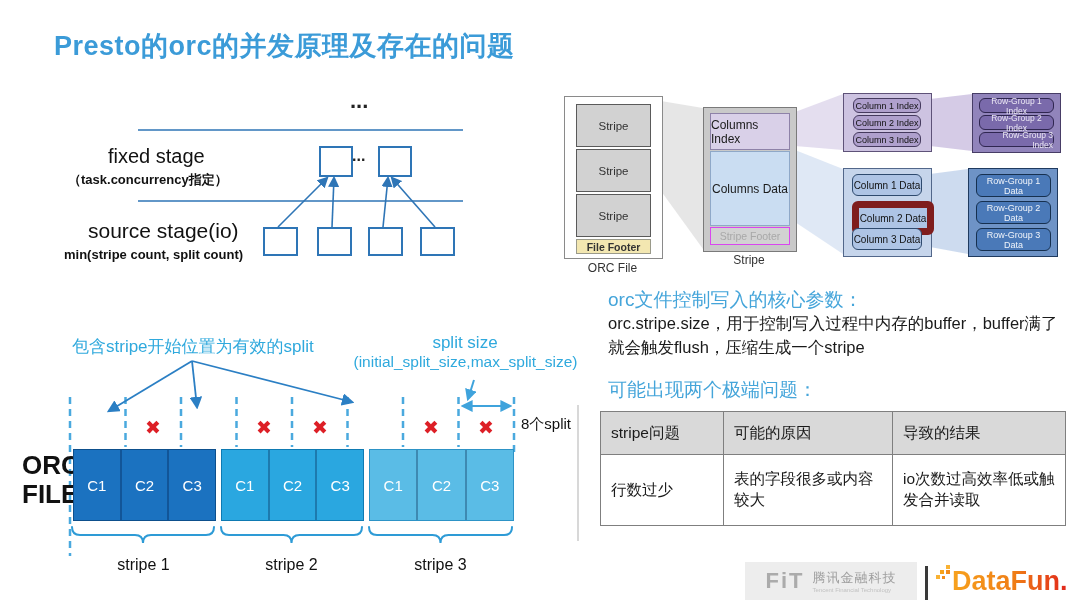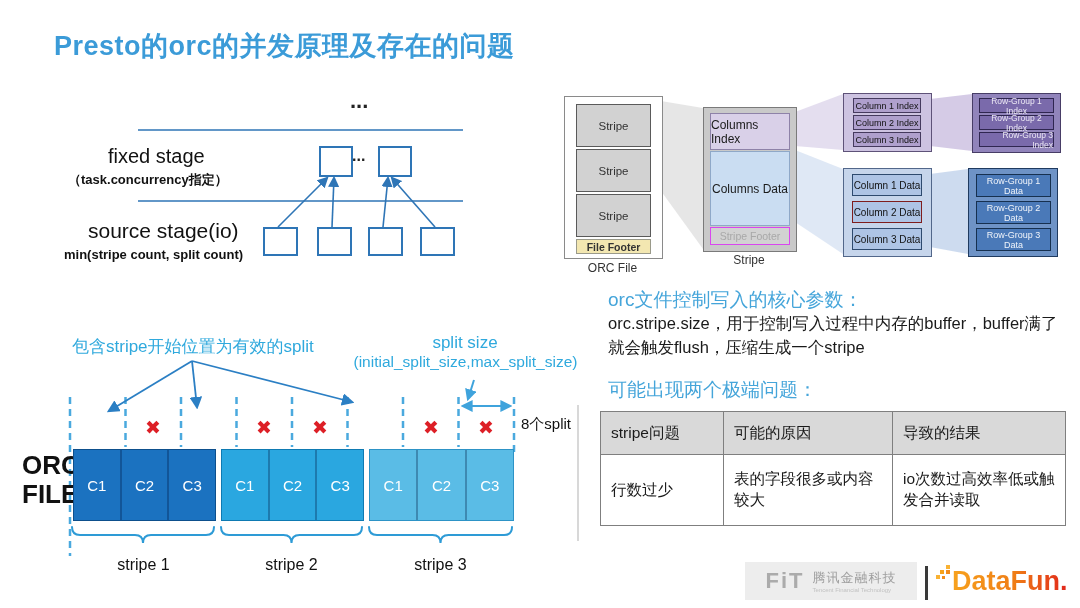--- a/index.html
+++ b/index.html
@@ -20,21 +20,21 @@
   .nbox{border:2px solid #2e75b6;background:#fff;}
 
   
   .gbox{border:1.5px solid #8a8a8a;background:#fff;}
   .stripe-block{left:11px;width:73px;height:41px;background:#d2d2d2;border:1.5px solid #5a5a5a;
      display:flex;align-items:center;justify-content:center;font-size:11.5px;color:#333;}
   .file-footer{left:11px;top:142px;width:73px;height:13px;background:#f3e7b1;border:1px solid #9a9a8a;
      display:flex;align-items:center;justify-content:center;font-size:10.5px;font-weight:bold;color:#333;text-align:right;}
   .caption{font-size:12px;color:#333;text-align:center;}
   .inner-label{display:flex;align-items:center;justify-content:center;}
-  .mini{display:flex;align-items:center;justify-content:center;text-align:center;}
+  .mini{display:flex;align-items:center;justify-content:center;text-align:center;border-radius:6px;}
 
   
   .blue-heading{font-size:19px;color:#45a5da;}
   .body-text{font-size:16.5px;line-height:1.45;color:#1a1a1a;}
   table.ptable{border-collapse:collapse;table-layout:fixed;width:465px;}
   table.ptable th,table.ptable td{border:1px solid #7f7f7f;font-size:15.5px;font-weight:normal;
      text-align:left;padding:6px 10px;vertical-align:middle;color:#1a1a1a;}
   table.ptable th{background:#d9d9d9;height:30px;}
   table.ptable tr.r1 td{height:42px;}
   table.ptable tr.r2 td{height:58px;}
@@ -169,21 +169,21 @@
     </div>
 
     <div class="abs" style="left:972px;top:93px;width:87px;height:58px;background:#9184bb;border:1.5px solid #473d66;">
       <div class="abs mini" style="left:6px;top:4px;width:73px;height:13px;background:#7a6aab;border:1px solid #2f2650;font-size:8.5px;color:#ece8f4;">Row-Group 1 Index</div>
       <div class="abs mini" style="left:6px;top:21px;width:73px;height:13px;background:#7a6aab;border:1px solid #2f2650;font-size:8.5px;color:#ece8f4;">Row-Group 2 Index</div>
       <div class="abs mini" style="left:6px;top:38px;width:73px;height:13px;background:#7a6aab;border:1px solid #2f2650;font-size:8.5px;color:#ece8f4;text-align:right;">Row-Group 3 Index</div>
     </div>
 
     <div class="abs" style="left:843px;top:168px;width:87px;height:87px;background:#c6d5eb;border:1.5px solid #52678a;">
       <div class="abs mini" style="left:8px;top:5px;width:68px;height:20px;background:#aec4e5;border:1px solid #2e4a6e;font-size:10px;color:#111;">Column 1 Data</div>
-      <div class="abs mini" style="left:8px;top:32px;width:68px;height:20px;background:#aec4e5;border:1px solid #7f1d1d;font-size:10px;color:#111;">Column 2 Data</div>
+      <div class="abs mini" style="left:8px;top:32px;width:68px;height:20px;background:#aec4e5;border:7px solid #7f1d1d;font-size:10px;color:#111;">Column 2 Data</div>
       <div class="abs mini" style="left:8px;top:59px;width:68px;height:20px;background:#aec4e5;border:1px solid #2e4a6e;font-size:10px;color:#111;">Column 3 Data</div>
     </div>
 
     <div class="abs" style="left:968px;top:168px;width:88px;height:87px;background:#6e93c6;border:1.5px solid #1f3a5f;">
       <div class="abs mini" style="left:7px;top:5px;width:73px;height:21px;background:#4a79b8;border:1px solid #16304f;font-size:9px;color:#f0f4fa;">Row-Group 1 Data</div>
       <div class="abs mini" style="left:7px;top:32px;width:73px;height:21px;background:#4a79b8;border:1px solid #16304f;font-size:9px;color:#f0f4fa;">Row-Group 2 Data</div>
       <div class="abs mini" style="left:7px;top:59px;width:73px;height:21px;background:#4a79b8;border:1px solid #16304f;font-size:9px;color:#f0f4fa;">Row-Group 3 Data</div>
     </div>
   </div>
 

